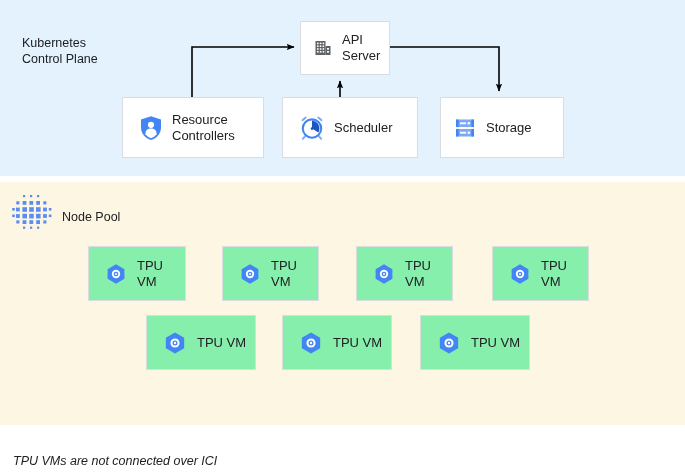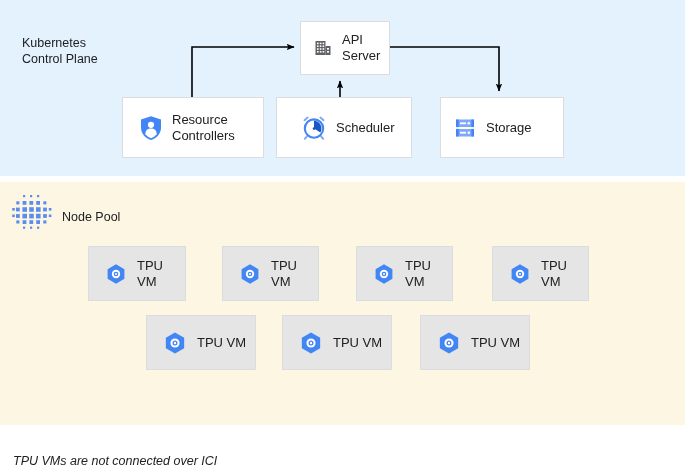--- a/index.html
+++ b/index.html
@@ -82,33 +82,33 @@
   
   #api-server-box {
     left: 300px; top: 21px; width: 90px; height: 54px;
     padding-left: 12px;
   }
   #resource-controllers-box {
     left: 122px; top: 97px; width: 142px; height: 61px;
     padding-left: 16px;
   }
   #scheduler-box {
-    left: 276px; top: 97px; width: 136px; height: 61px;
-    padding-left: 24px;
+    left: 282px; top: 97px; width: 136px; height: 61px;
+    padding-left: 16px;
   }
   #storage-box {
     left: 440px; top: 97px; width: 124px; height: 61px;
     padding-left: 12px;
   }
 
   
   .tpu-box {
     position: absolute;
     box-sizing: border-box;
-    background: #e5e5e5;
+    background: #86efac;
     border: 1px solid #dadce0;
     display: flex;
     align-items: center;
     gap: 10px;
     padding-left: 16px;
     height: 55px;
   }
   .tpu-box .node-label {
     color: #202124;
     font-size: 13px;

